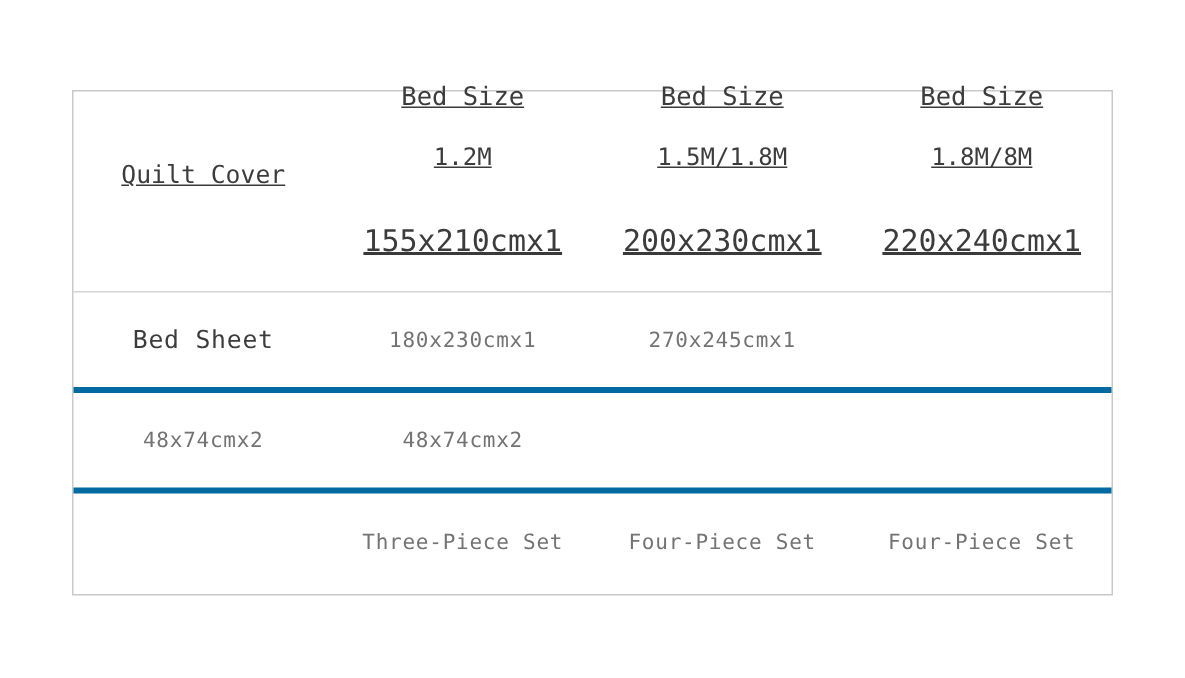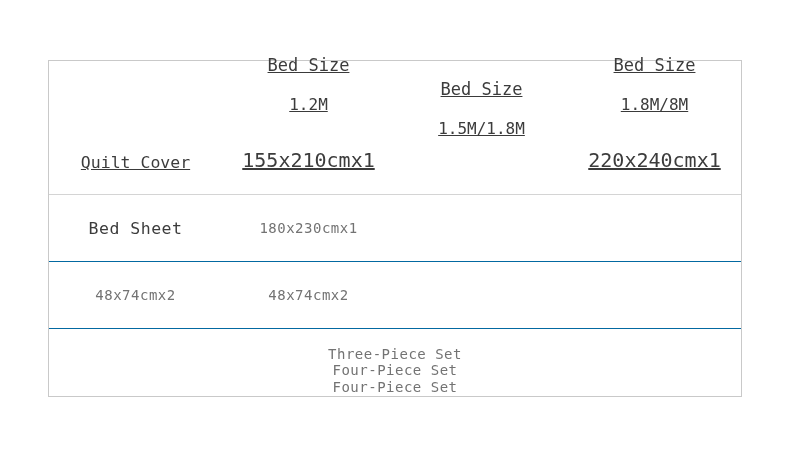--- a/index.html
+++ b/index.html
@@ -36,27 +36,26 @@
     box-sizing: border-box;
   }
   .row.header-row {
     height: 134px;
     align-items: stretch;
     border-bottom: 1px solid #d4d4d4;
   }
   .row.data-row {
     height: 67px;
     align-items: center;
-    border-bottom: 1px solid #0369a1;
+    border-bottom: 4px solid #0369a1;
   }
   .row.footer-row {
     height: 66px;
     align-items: center;
     border-bottom: none;
-    flex-direction: column;
   }
   .cell {
     flex: 0 0 25%;
     box-sizing: border-box;
     text-align: center;
     font-size: 14px;
     letter-spacing: 0.5px;
     color: #737373;
     padding: 0 4px;
     white-space: nowrap;
@@ -87,21 +86,21 @@
   .header-col .bed-dim {
     font-size: 16px;
     color: #3c3c3c;
     margin-bottom: 34px;
   }
   .header-col .first-value {
     font-size: 20px;
     color: #3c3c3c;
   }
   .header-col.first {
-    justify-content: flex-end;
+    justify-content: center;
     align-items: center;
     padding-bottom: 22px;
   }
   .header-col.first .row-label {
     font-size: 16.5px;
     color: #3c3c3c;
   }
 </style>
 </head>
 <body>
@@ -115,31 +114,33 @@
         <span class="row-label">Quilt Cover</span>
       </div>
       <div class="header-col">
         <span class="bed-size">Bed Size</span>
         <span class="bed-dim">1.2M</span>
         <span class="first-value">155x210cmx1</span>
       </div>
       <div class="header-col">
         <span class="bed-size">Bed Size</span>
         <span class="bed-dim">1.5M/1.8M</span>
+        <span class="first-value">200x230cmx1</span>
       </div>
       <div class="header-col">
         <span class="bed-size">Bed Size</span>
         <span class="bed-dim">1.8M/8M</span>
         <span class="first-value">220x240cmx1</span>
       </div>
     </div>
 
     <div class="row data-row">
       <div class="cell label">Bed Sheet</div>
       <div class="cell">180x230cmx1</div>
+      <div class="cell">270x245cmx1</div>
     </div>
 
     <div class="row data-row">
       <div class="cell">48x74cmx2</div>
       <div class="cell">48x74cmx2</div>
     </div>
 
     <div class="row footer-row">
       <div class="cell label"></div>
       <div class="cell">Three-Piece Set</div>

